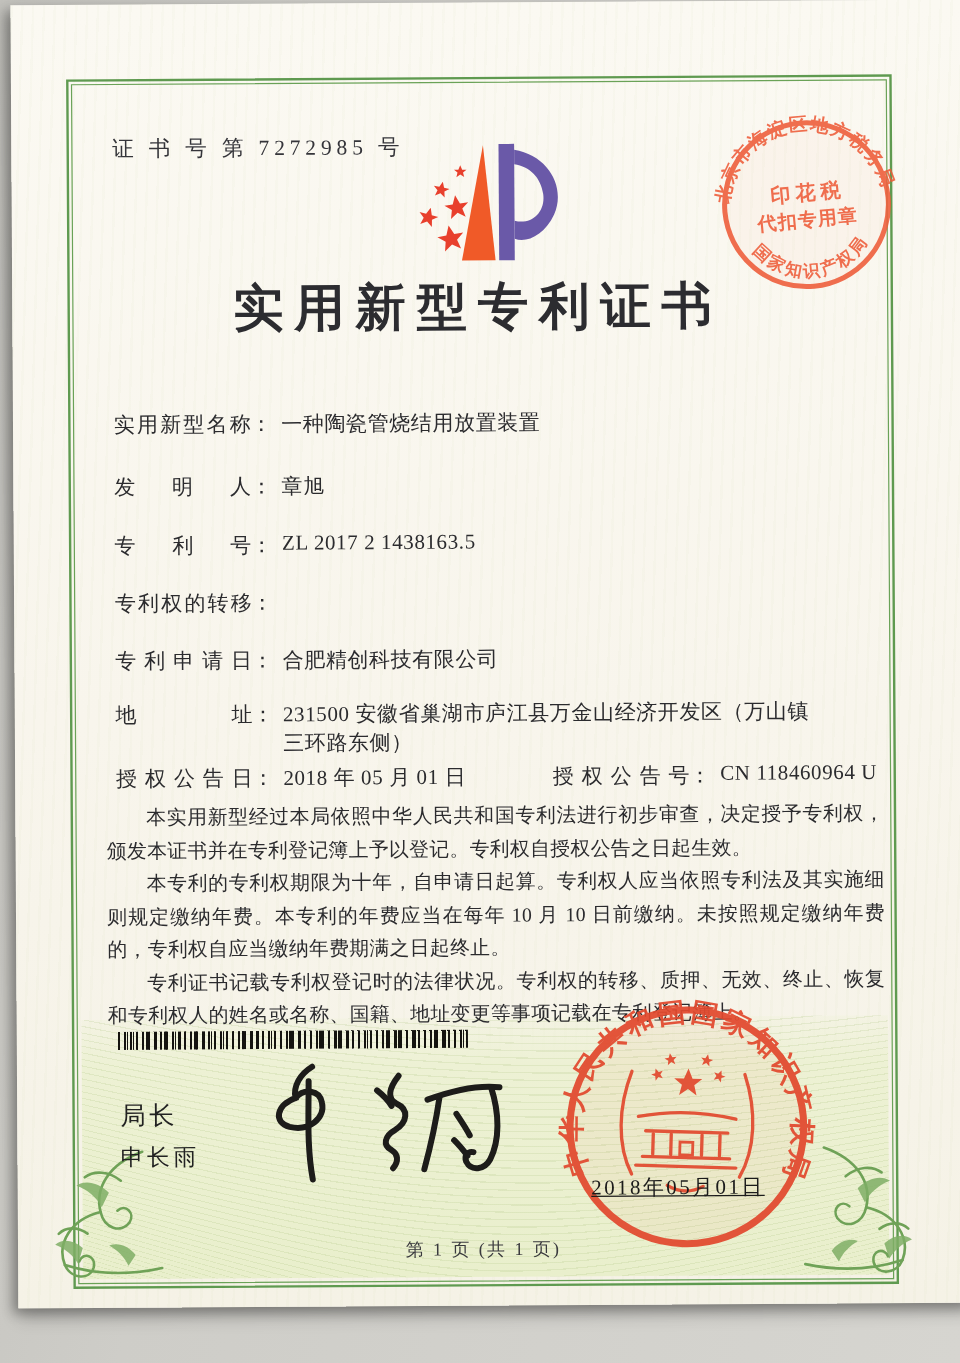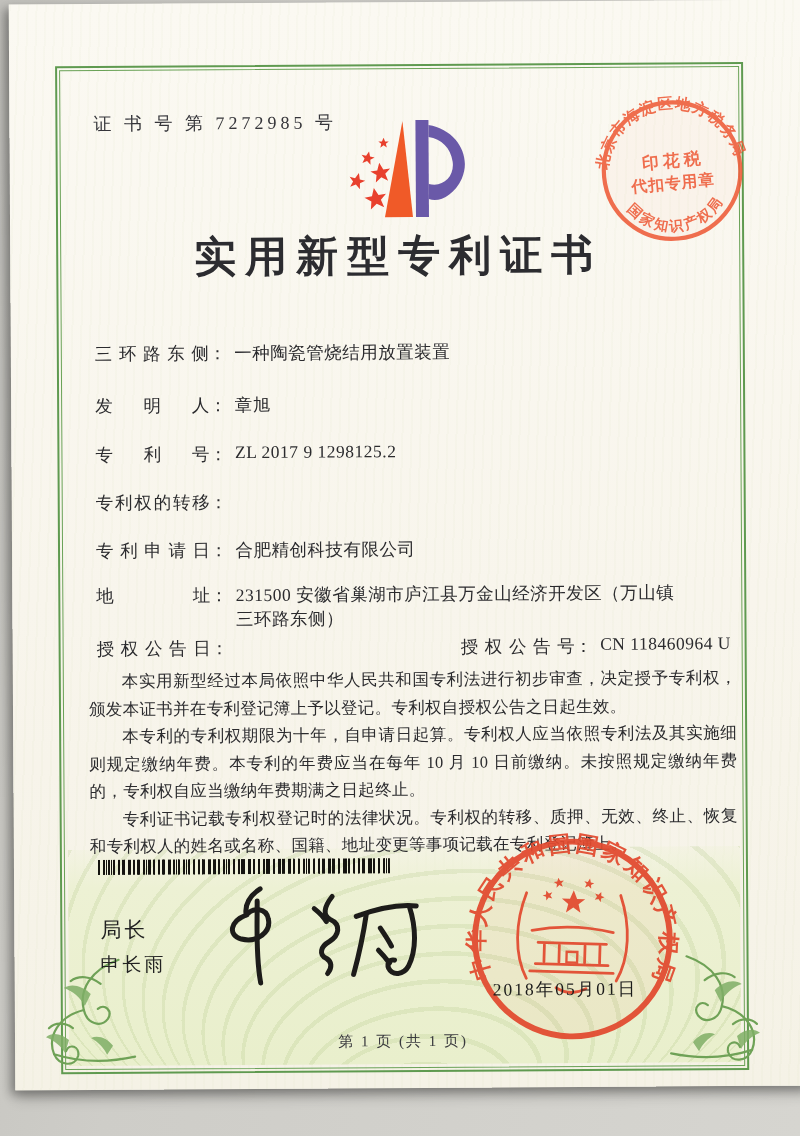--- a/index.html
+++ b/index.html
@@ -40,21 +40,21 @@
   .body-text p{margin:0;text-indent:2em;letter-spacing:.3px;}
   .barcode{position:absolute;left:84px;top:856px;width:292px;height:15px;
     background:
       repeating-linear-gradient(90deg,#14130f 0 2px,rgba(0,0,0,0) 2px 5px),
       repeating-linear-gradient(90deg,#14130f 0 1px,rgba(0,0,0,0) 1px 8px),
       repeating-linear-gradient(90deg,#14130f 0 1px,rgba(0,0,0,0) 1px 13px);}
   .sign-title{position:absolute;left:86px;top:912px;font-size:21px;color:#222;letter-spacing:3px;}
   .sign-name{position:absolute;left:86px;top:948px;font-size:19px;color:#222;letter-spacing:3px;text-align:center;}
   .signature{position:absolute;left:196px;top:870px;width:232px;height:120px;}
   .seal{position:absolute;left:451px;top:831px;width:214px;height:214px;opacity:.93;transform:rotate(2deg);}
-  .seal-date{position:absolute;left:478px;top:976px;font-size:17.5px;color:#1b1b1b;letter-spacing:2px;}
+  .seal-date{position:absolute;left:478px;top:976px;font-size:17.5px;color:#1b1b1b;letter-spacing:2px;text-decoration:underline;}
   .footer{position:absolute;left:46px;top:1030px;width:684px;text-align:center;
     font-size:15px;color:#3a3a3e;letter-spacing:2px;}
   .flourish{position:absolute;width:122px;height:122px;}
   .flourish.bl{left:6px;top:950px;}
   .flourish.br{left:648px;top:950px;transform:scaleX(-1);}
 </style>
 </head>
 <body>
 
 <div class="paper">
@@ -121,52 +121,53 @@
     <text font-size="13.5" fill="#ee5b38" letter-spacing="2" font-weight="700">
       <textPath href="#taxBottom" startOffset="50%" text-anchor="middle">国家知识产权局</textPath>
     </text>
     <text x="80" y="80" text-anchor="middle" font-size="16" font-weight="700" fill="#ee5b38">印 花 税</text>
     <text x="80" y="101" text-anchor="middle" font-size="15" font-weight="700" fill="#ee5b38" letter-spacing="1">代扣专用章</text>
   </svg>
 
   <div class="title">实用新型专利证书</div>
 
   <div class="field" style="top:338px">
-    <span class="f-label">三环路东侧</span>
+    <span class="f-label">实用新型名称</span>
       <span class="f-colon">：</span>
     <span class="f-value">一种陶瓷管烧结用放置装置</span>
   </div>
   <div class="field" style="top:390px">
     <span class="f-label">发明人</span>
       <span class="f-colon">：</span>
     <span class="f-value">章旭</span>
   </div>
   <div class="field" style="top:439px">
     <span class="f-label">专利号</span>
       <span class="f-colon">：</span>
-    <span class="f-value">ZL 2017 9 1298125.2</span>
+    <span class="f-value">ZL 2017 2 1438163.5</span>
   </div>
   <div class="field" style="top:487px">
     <span class="f-label">专利权的转移</span>
       <span class="f-colon">：</span>
   </div>
   <div class="field" style="top:535px">
     <span class="f-label">专利申请日</span>
       <span class="f-colon">：</span>
     <span class="f-value">合肥精创科技有限公司</span>
   </div>
   <div class="field" style="top:580px">
     <span class="f-label">地址</span>
       <span class="f-colon">：</span>
     <span class="f-value wide">231500 安徽省巢湖市庐江县万金山经济开发区（万山镇
 三环路东侧）</span>
   </div>
   <div class="field" style="top:633px">
     <span class="f-label">授权公告日</span>
       <span class="f-colon">：</span>
+    <span class="f-value">2018 年 05 月 01 日</span>
   </div>
   <div class="field right-col" style="top:633px">
     <span class="f-label">授权公告号</span>
       <span class="f-colon">：</span>
     <span class="f-value">CN 118460964 U</span>
   </div>
 
   <div class="body-text">
     <p>本实用新型经过本局依照中华人民共和国专利法进行初步审查，决定授予专利权，颁发本证书并在专利登记簿上予以登记。专利权自授权公告之日起生效。</p>
     <p>本专利的专利权期限为十年，自申请日起算。专利权人应当依照专利法及其实施细则规定缴纳年费。本专利的年费应当在每年 10 月 10 日前缴纳。未按照规定缴纳年费的，专利权自应当缴纳年费期满之日起终止。</p>

